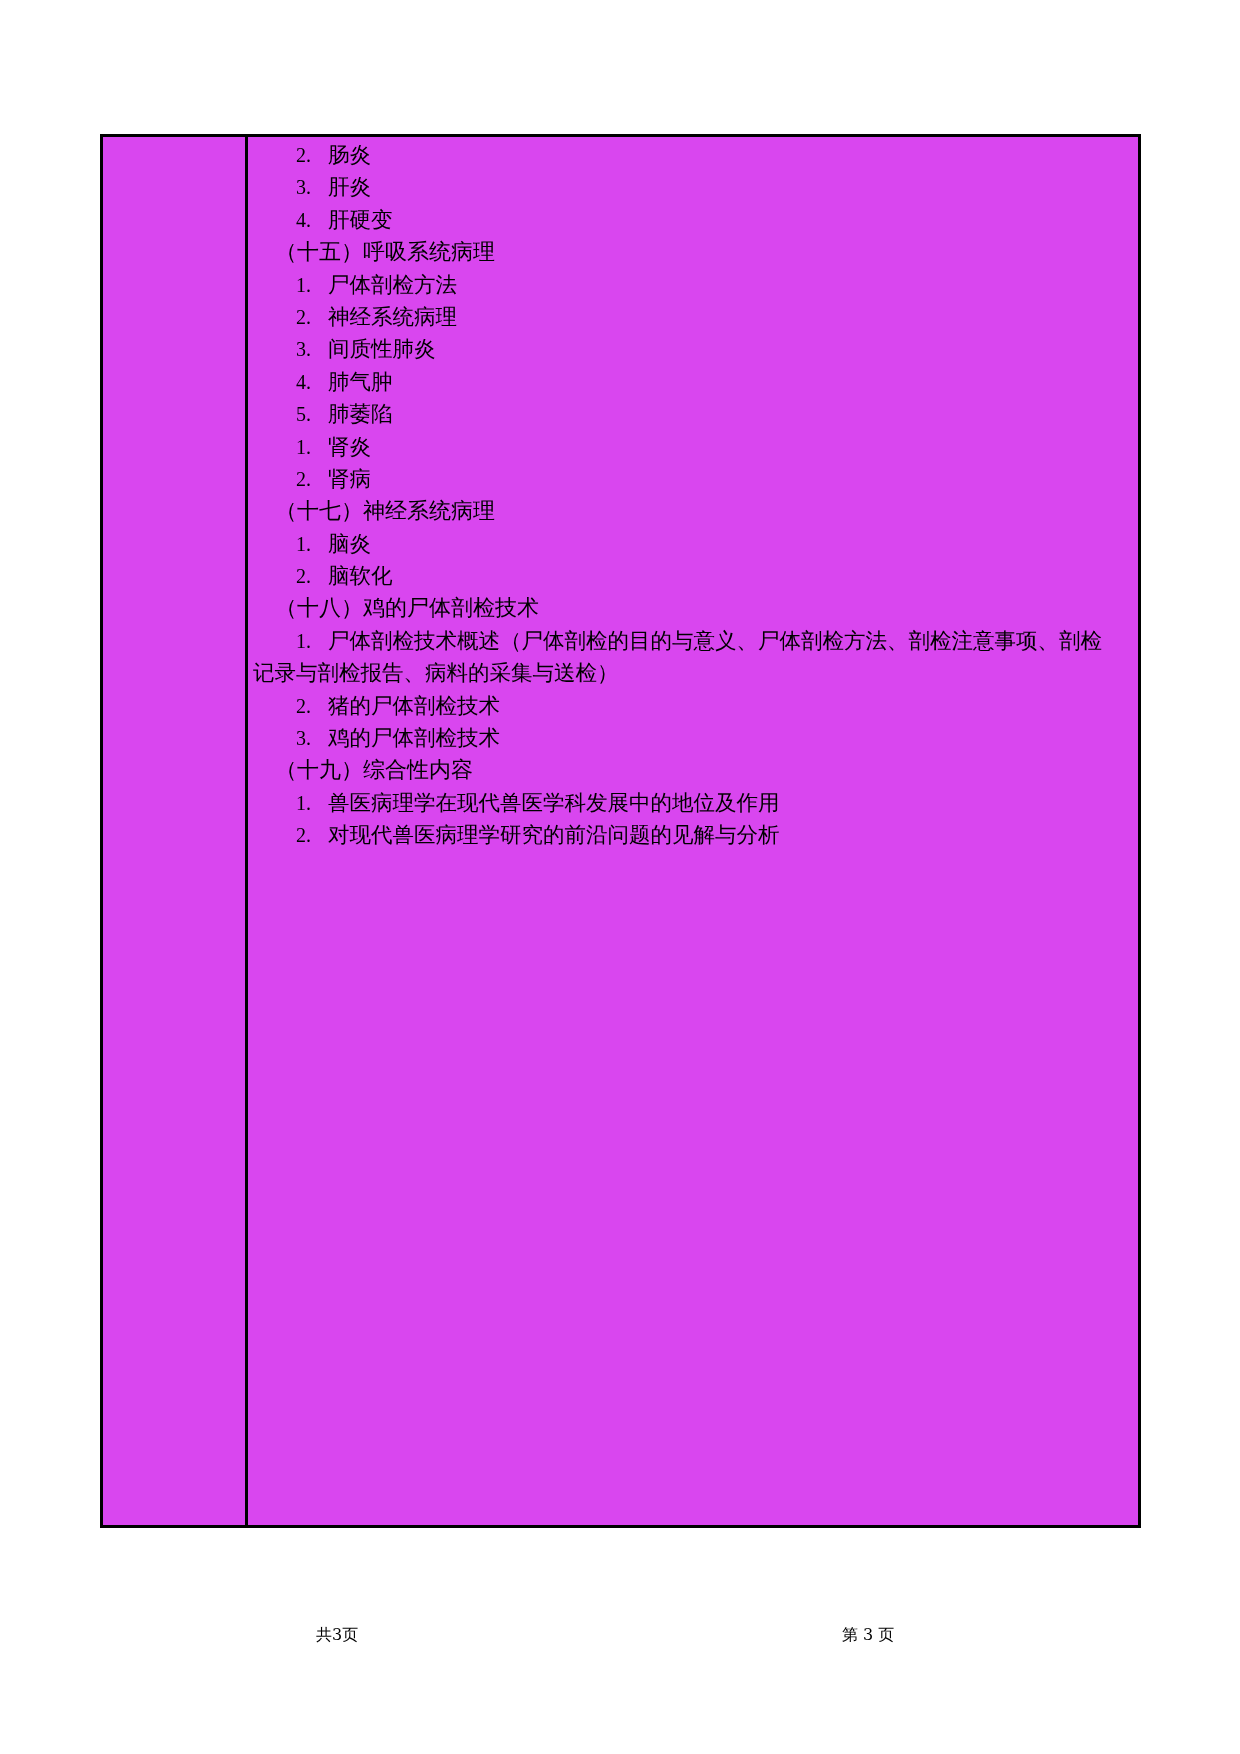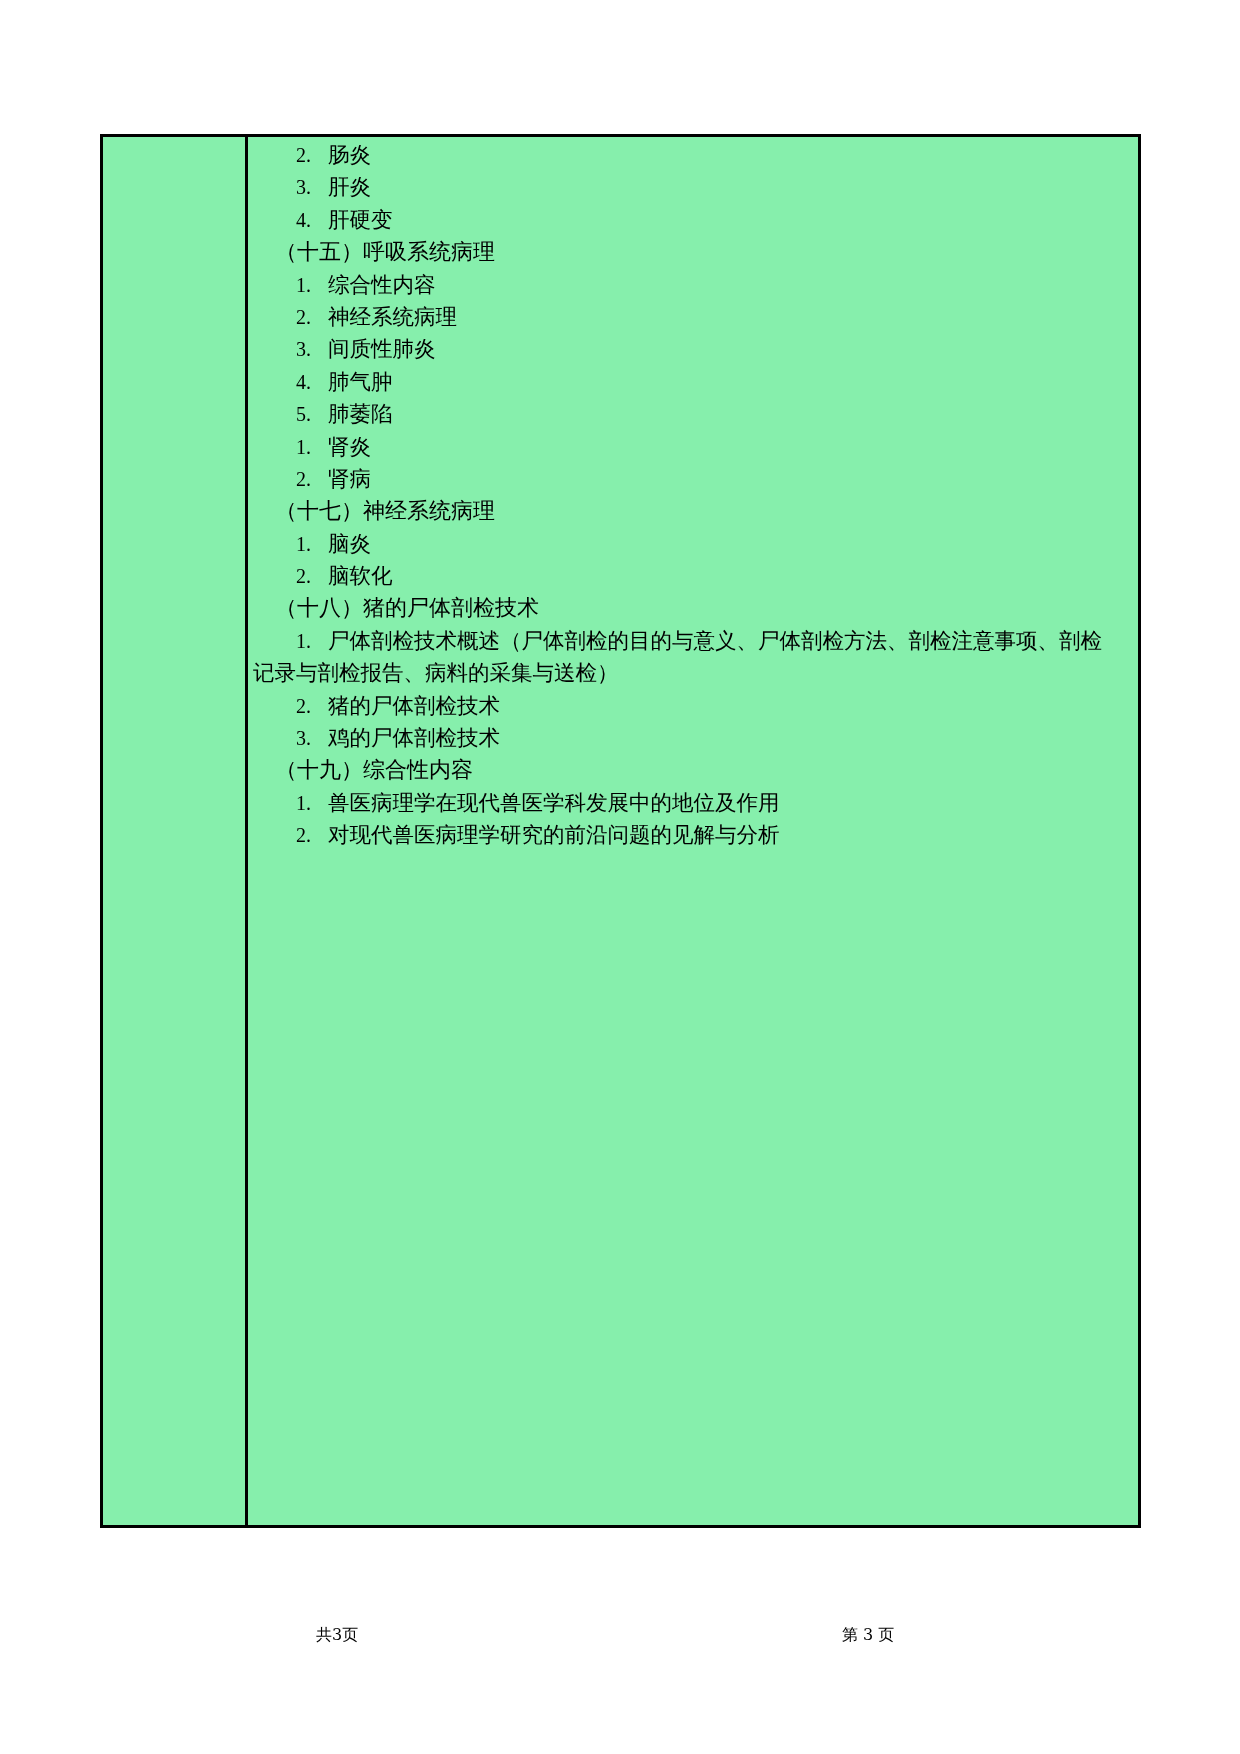--- a/index.html
+++ b/index.html
@@ -16,21 +16,21 @@
   }
   .doc-table {
     position: absolute;
     left: 100px;
     top: 134px;
     width: 1041px;
     height: 1394px;
     border: 3px solid #000000;
     box-sizing: border-box;
     display: flex;
-    background: #86efac;
+    background: #d946ef;
   }
   .cell-left {
     flex: none;
     width: 145px;
     border-right: 3px solid #000000;
     box-sizing: border-box;
   }
   .cell-right {
     flex: 1;
     padding: 2px 4px 0 5px;
@@ -71,31 +71,31 @@
 <body>
 
 <div class="doc-table">
   <div class="cell-left"></div>
   <div class="cell-right">
     <div>
         <div class="line item"><span class="num">2.</span><span>肠炎</span></div>
         <div class="line item"><span class="num">3.</span><span>肝炎</span></div>
         <div class="line item"><span class="num">4.</span><span>肝硬变</span></div>
         <div class="line header"><span>（十五）呼吸系统病理</span></div>
-        <div class="line item"><span class="num">1.</span><span>综合性内容</span></div>
+        <div class="line item"><span class="num">1.</span><span>尸体剖检方法</span></div>
         <div class="line item"><span class="num">2.</span><span>神经系统病理</span></div>
         <div class="line item"><span class="num">3.</span><span>间质性肺炎</span></div>
         <div class="line item"><span class="num">4.</span><span>肺气肿</span></div>
         <div class="line item"><span class="num">5.</span><span>肺萎陷</span></div>
         <div class="line item"><span class="num">1.</span><span>肾炎</span></div>
         <div class="line item"><span class="num">2.</span><span>肾病</span></div>
         <div class="line header"><span>（十七）神经系统病理</span></div>
         <div class="line item"><span class="num">1.</span><span>脑炎</span></div>
         <div class="line item"><span class="num">2.</span><span>脑软化</span></div>
-        <div class="line header"><span>（十八）猪的尸体剖检技术</span></div>
+        <div class="line header"><span>（十八）鸡的尸体剖检技术</span></div>
         <div class="line item"><span class="num">1.</span><span>尸体剖检技术概述（尸体剖检的目的与意义、尸体剖检方法、剖检注意事项、剖检</span></div>
         <div class="line cont"><span>记录与剖检报告、病料的采集与送检）</span></div>
         <div class="line item"><span class="num">2.</span><span>猪的尸体剖检技术</span></div>
         <div class="line item"><span class="num">3.</span><span>鸡的尸体剖检技术</span></div>
         <div class="line header"><span>（十九）综合性内容</span></div>
         <div class="line item"><span class="num">1.</span><span>兽医病理学在现代兽医学科发展中的地位及作用</span></div>
         <div class="line item"><span class="num">2.</span><span>对现代兽医病理学研究的前沿问题的见解与分析</span></div>
       </div>
   </div>
 </div>

